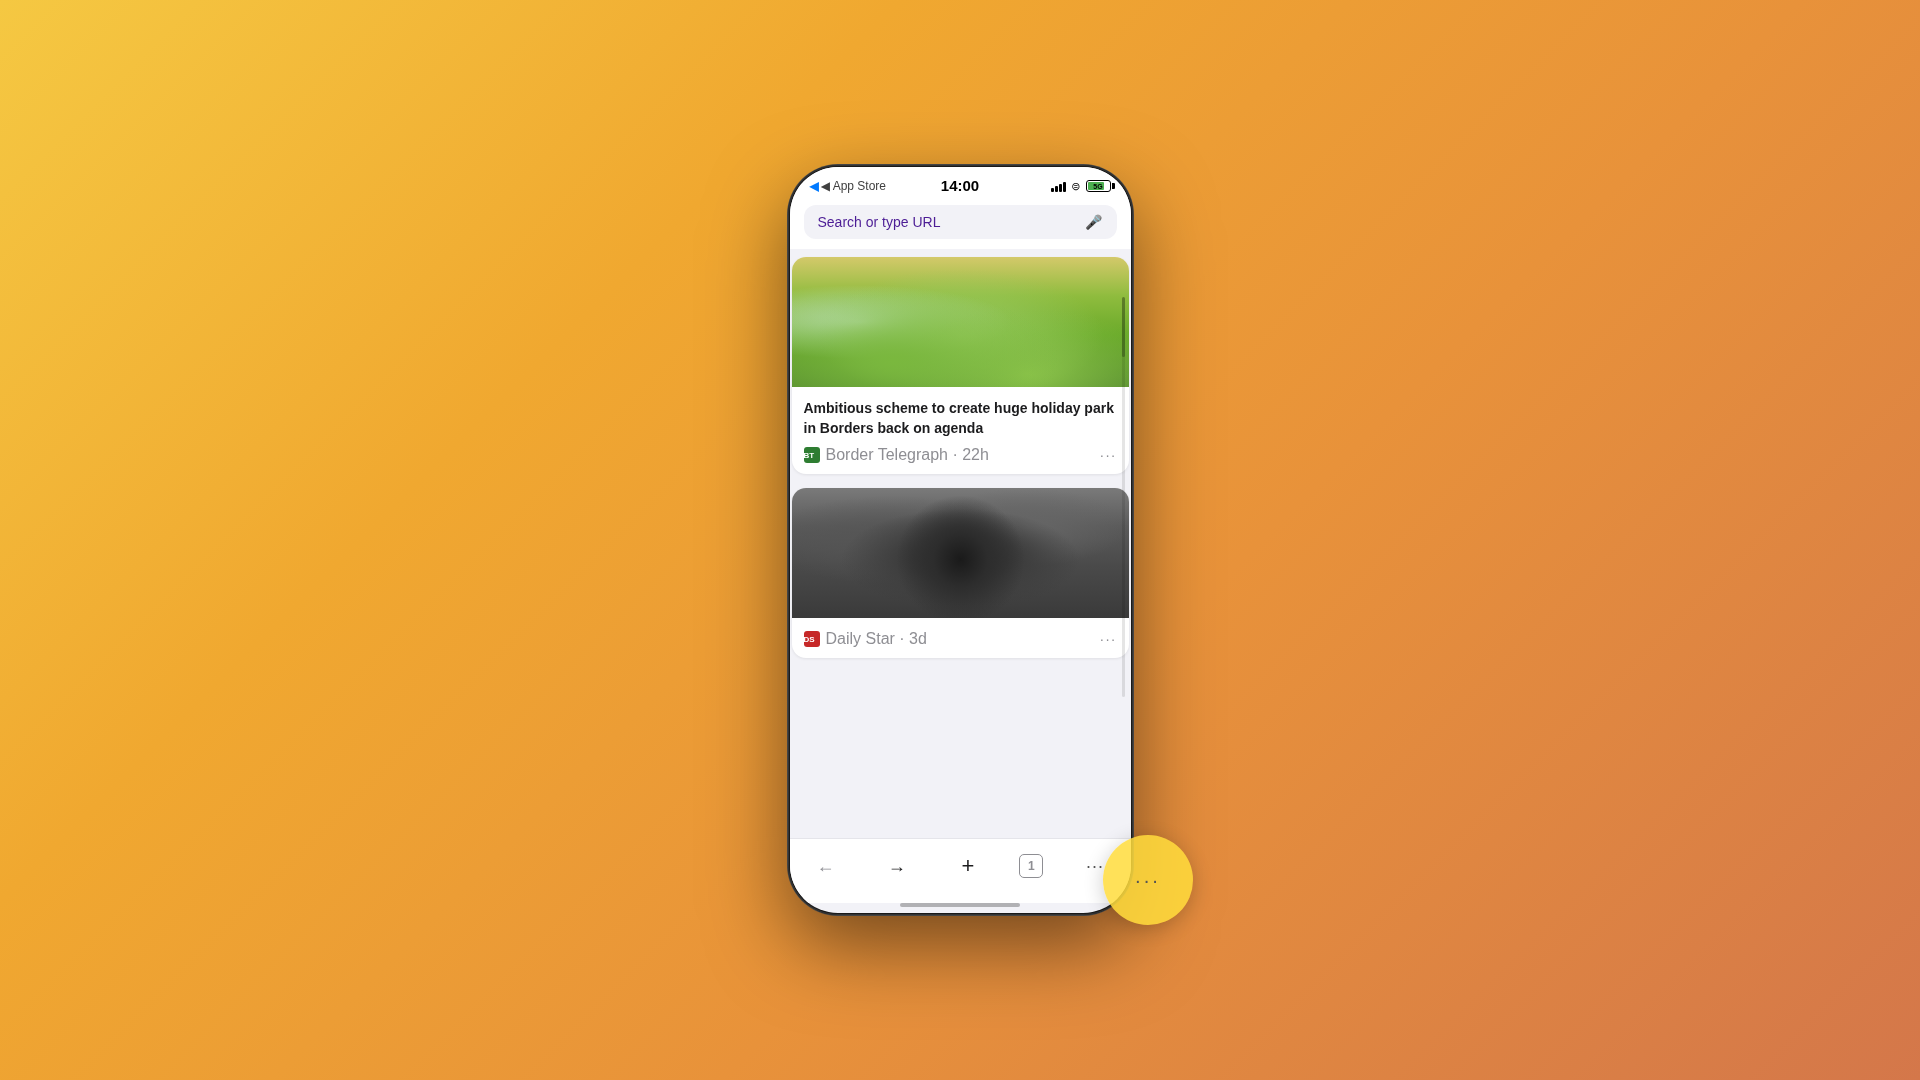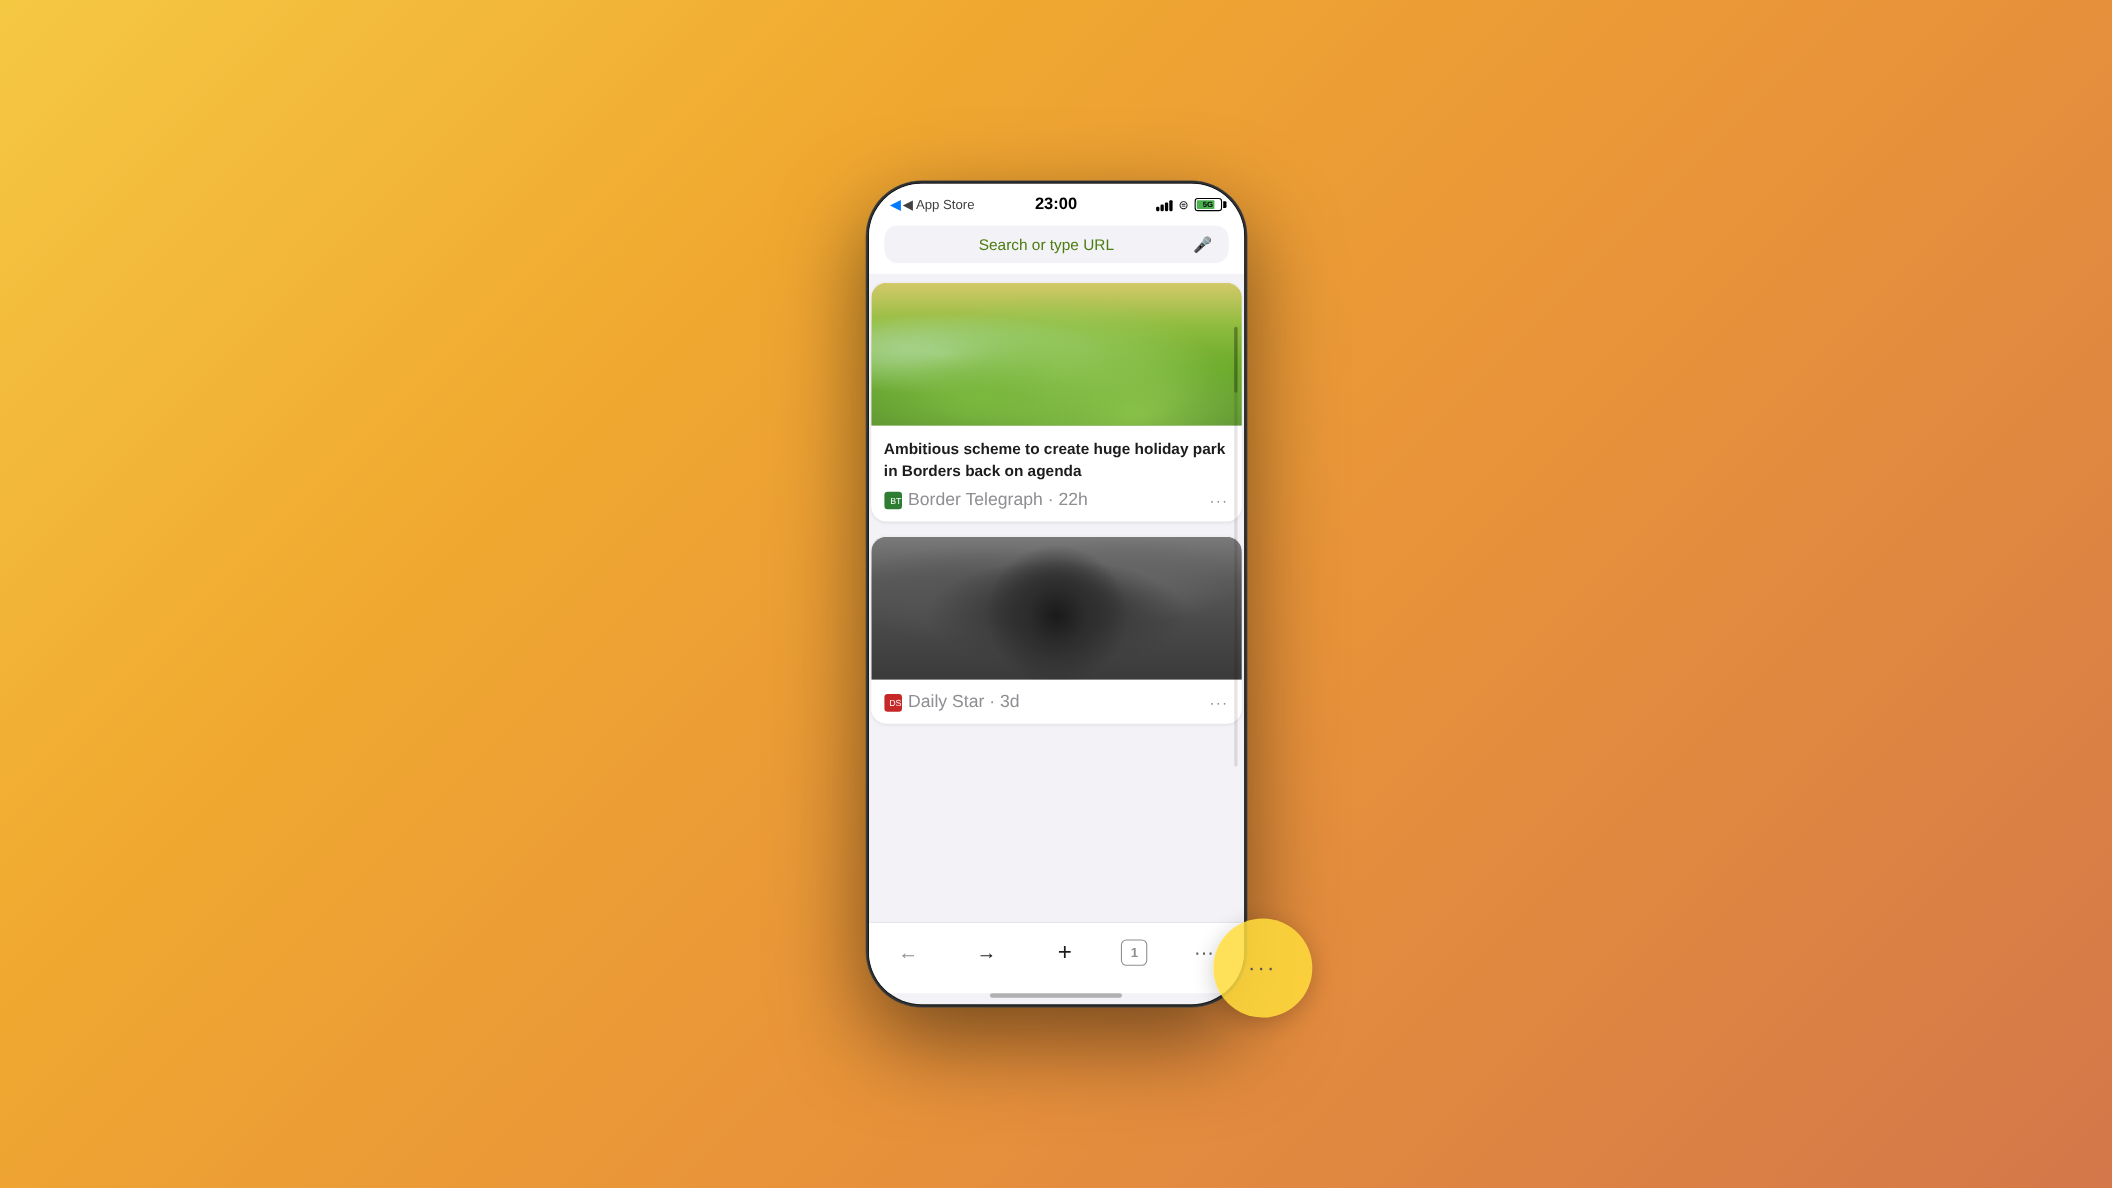--- a/index.html
+++ b/index.html
@@ -154,24 +154,24 @@
     .search-bar {
       background: #f2f2f7;
       border-radius: 12px;
       padding: 9px 14px;
       display: flex;
       align-items: center;
       justify-content: space-between;
     }
 
     .search-placeholder {
-      color: #4d7c0f;
+      color: #4c1d95;
       font-size: 14px;
       flex: 1;
-      text-align: center;
+      text-align: left;
     }
 
     .mic-icon {
       color: #8e8e93;
       font-size: 14px;
     }
 
     
     .scroll-content {
       flex: 1;
@@ -267,24 +267,24 @@
       gap: 6px;
     }
 
     .source-icon {
       width: 16px;
       height: 16px;
       border-radius: 3px;
       background: #2e7d32;
       display: flex;
       align-items: center;
-      justify-content: flex-end;
+      justify-content: flex-start;
       font-size: 8px;
       color: white;
-      font-weight: 400;
+      font-weight: 700;
     }
 
     .source-icon.red {
       background: #c62828;
     }
 
     .source-name {
       font-size: 16px;
       color: #8e8e93;
     }
@@ -372,21 +372,21 @@
 
 <div class="phone-wrapper">
   <div class="phone-frame">
     <div class="phone-screen">
 
       <div class="status-bar">
         <div class="status-bar-left">
           <span class="back-arrow">◀</span>
           <span class="app-store-text" style="margin-left:-4px;">◀ App Store</span>
         </div>
-        <div class="time">23:00</div>
+        <div class="time">14:00</div>
         <div class="status-bar-right">
 
           <div class="signal-icon">
             <div class="signal-bar" style="height:4px;"></div>
             <div class="signal-bar" style="height:6px;"></div>
             <div class="signal-bar" style="height:8px;"></div>
             <div class="signal-bar" style="height:10px;"></div>
           </div>
 
           <span class="wifi-icon">⊜</span>

